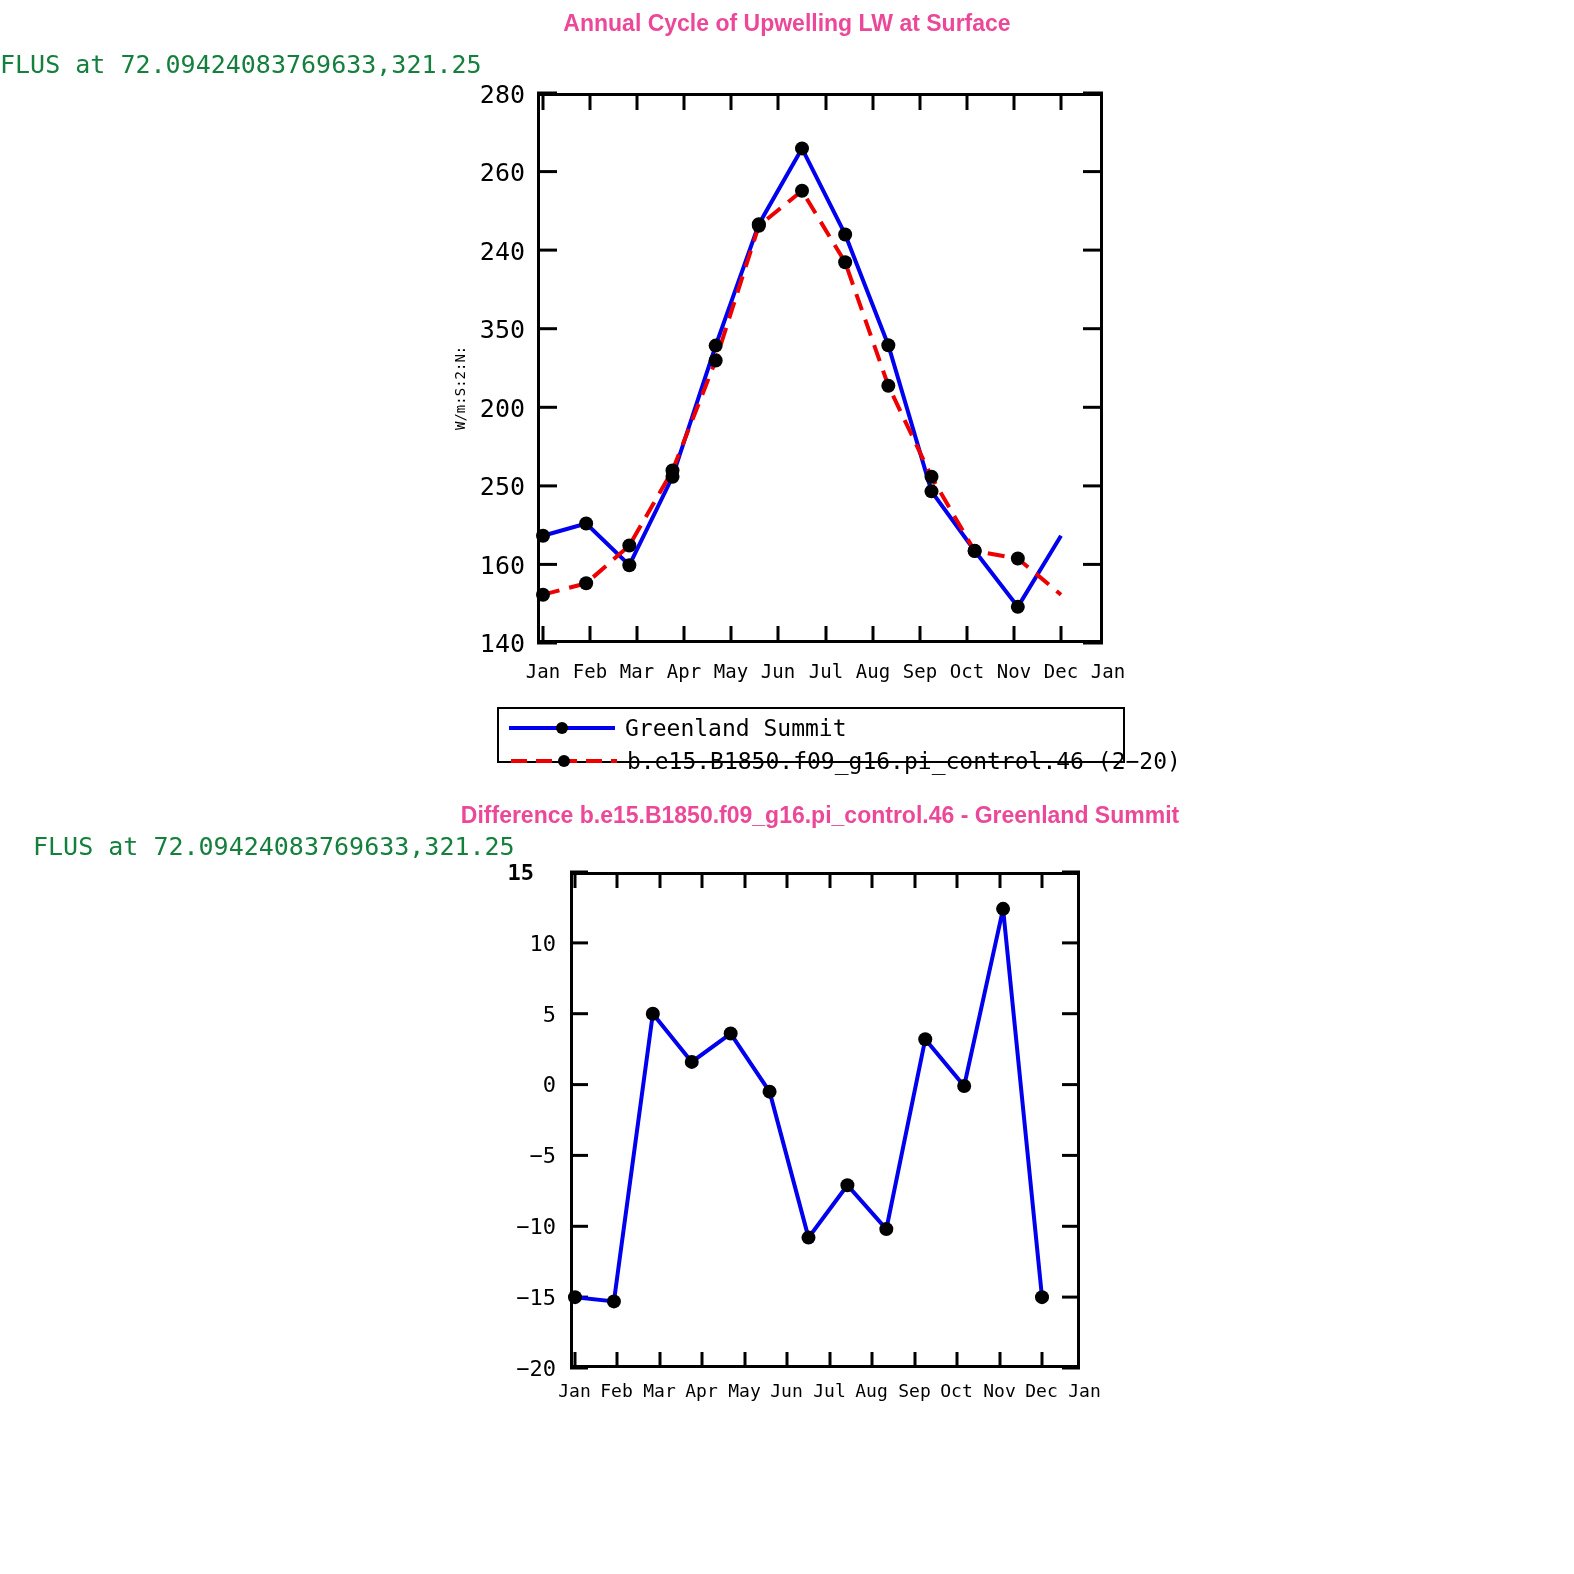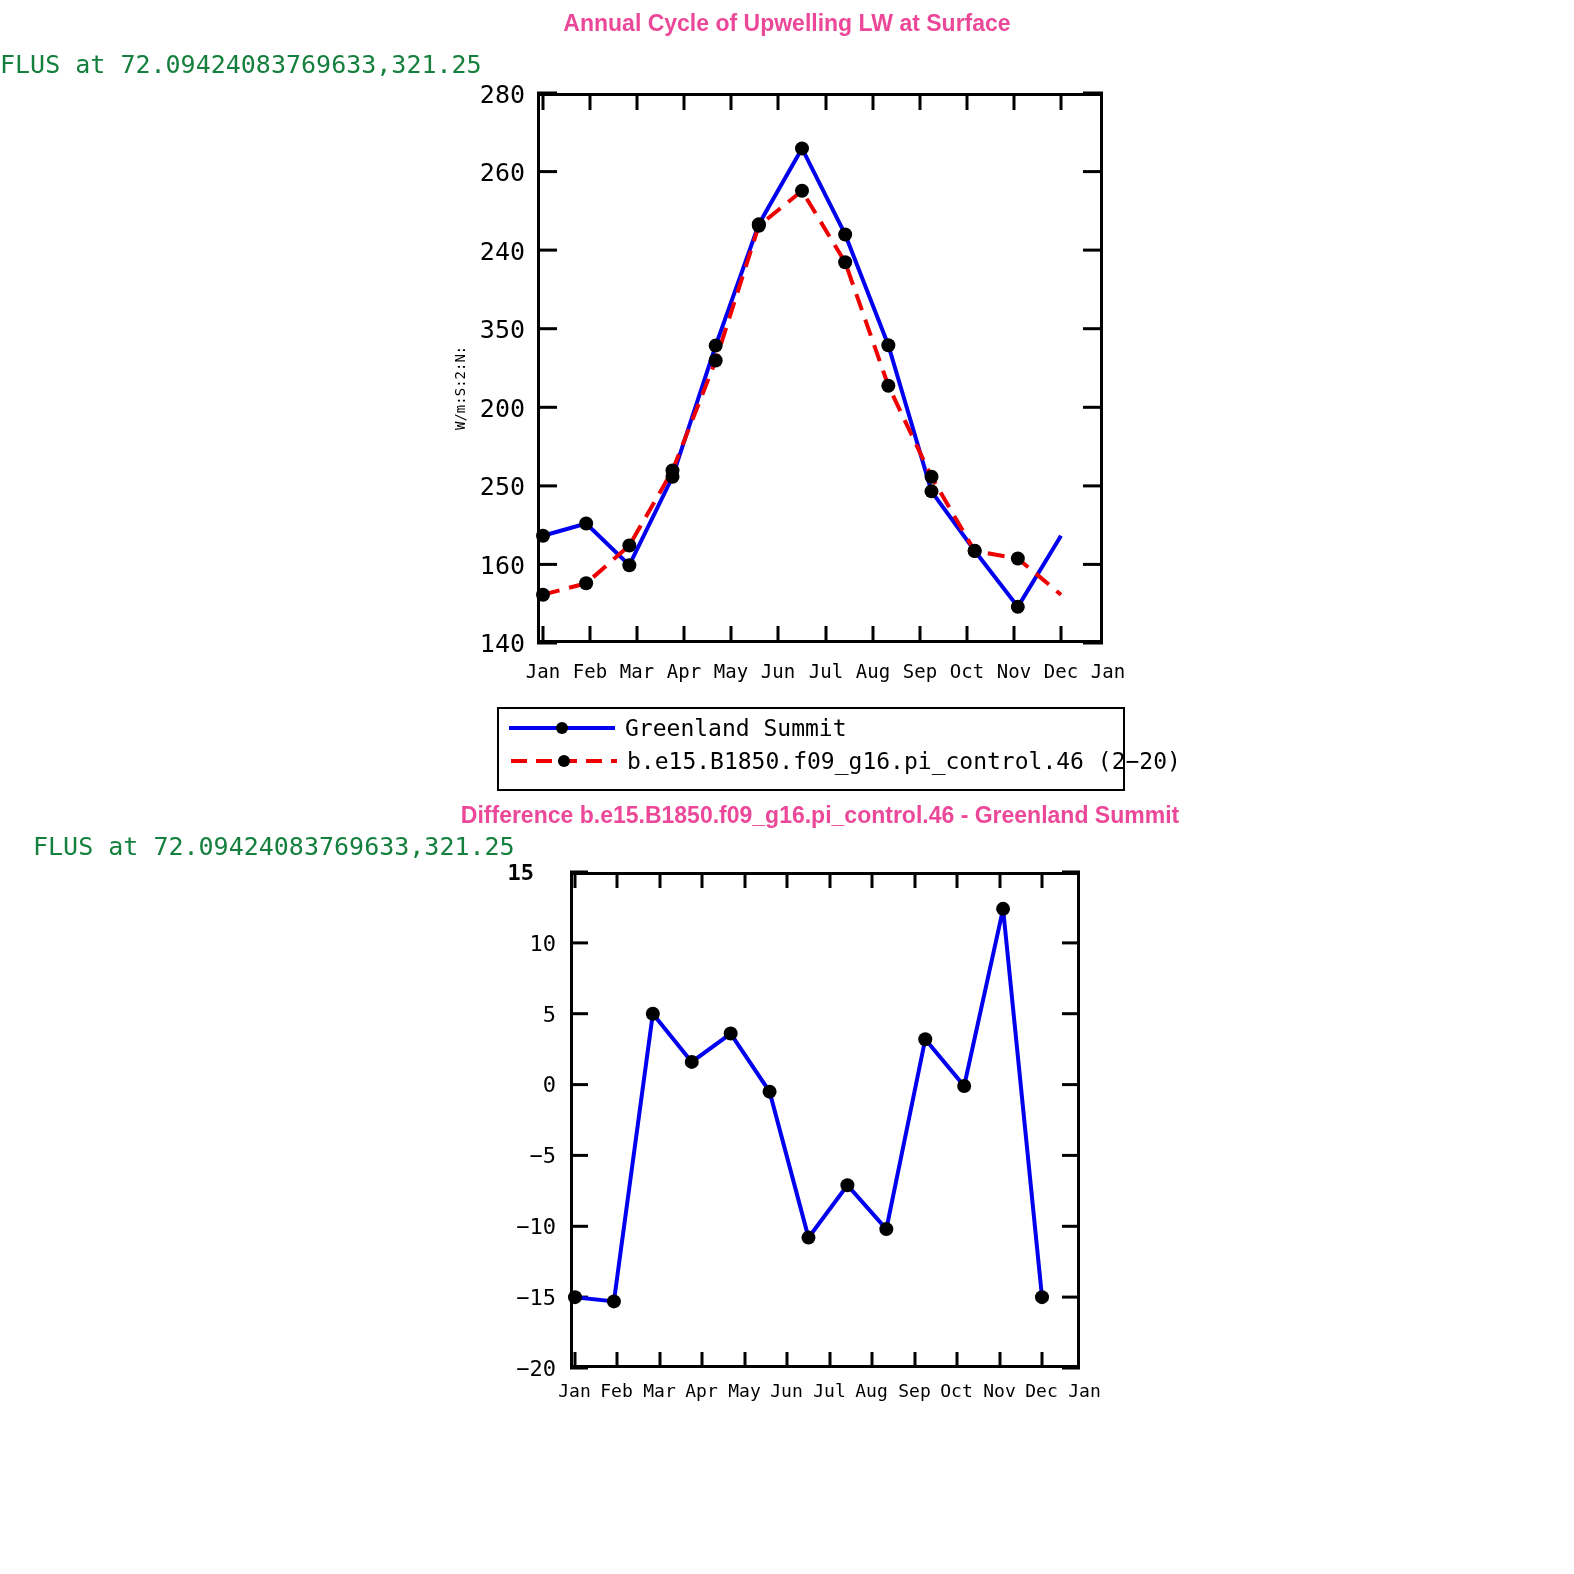--- a/index.html
+++ b/index.html
@@ -227,21 +227,21 @@
           <circle cx="758.8333333333334" cy="225.78571428571433" r="7" fill="#000"></circle>
           <circle cx="802" cy="190.8214285714286" r="7" fill="#000"></circle>
           <circle cx="845.1666666666667" cy="262.32142857142856" r="7" fill="#000"></circle>
           <circle cx="888.3333333333333" cy="385.67857142857144" r="7" fill="#000"></circle>
           <circle cx="931.5" cy="476.82142857142856" r="7" fill="#000"></circle>
           <circle cx="974.6666666666667" cy="551.0714285714286" r="7" fill="#000"></circle>
           <circle cx="1017.8333333333333" cy="558.5357142857142" r="7" fill="#000"></circle>
         </g>
     </svg>
 
-    <div class="legend-box" style="left:497px; top:707px; width:628px; height:84px;">
+    <div class="legend-box" style="left:497px; top:707px; width:628px; height:56px;">
       <div class="legend-row" style="left:8px; top:4px;">
         <span class="legend-sample">
           <svg width="110" height="22">
             <line x1="2" y1="11" x2="108" y2="11" stroke="#0000ee" stroke-width="4"></line>
             <circle cx="55" cy="11" r="6" fill="#000"></circle>
           </svg>
         </span>
         <span class="legend-label">Greenland Summit</span>
       </div>
       <div class="legend-row" style="left:10px; top:37px;">

